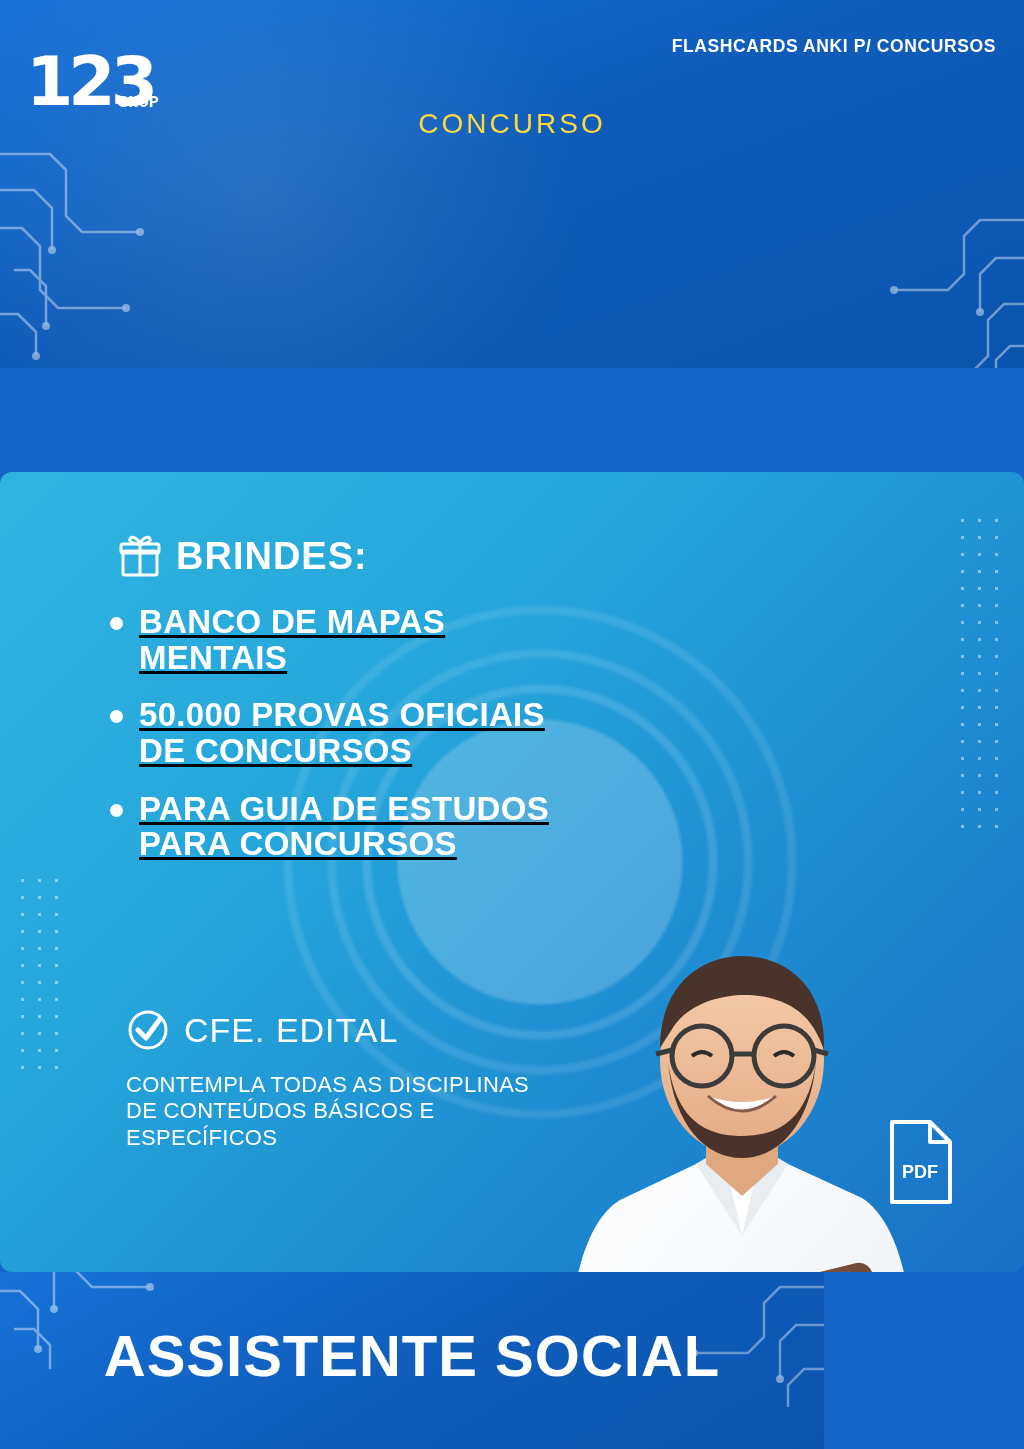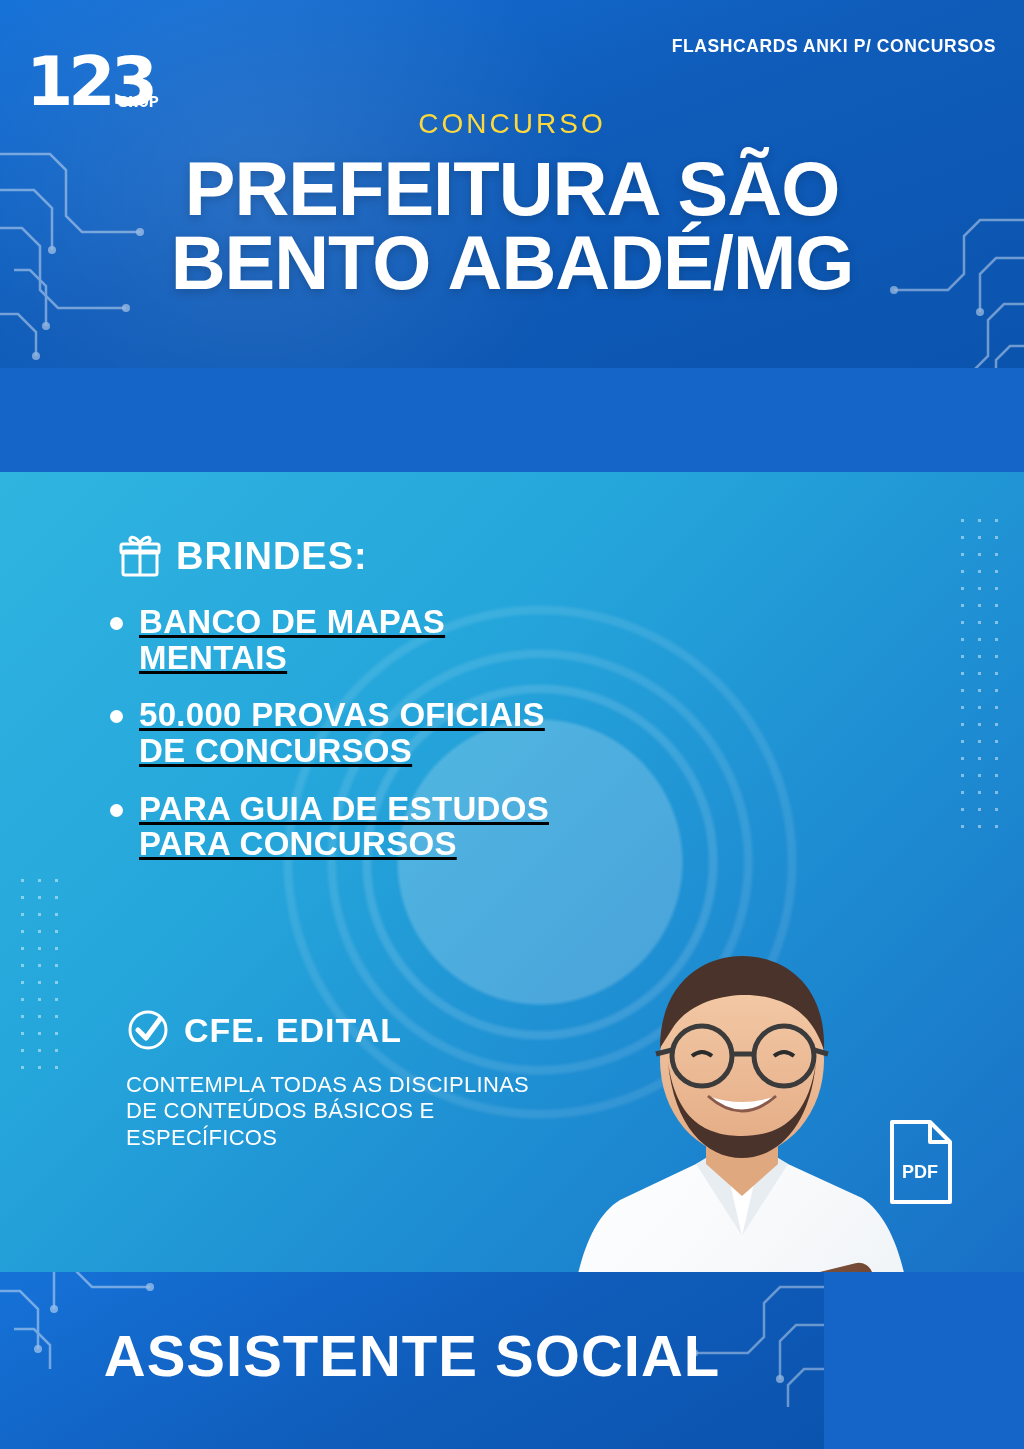--- a/index.html
+++ b/index.html
@@ -100,20 +100,21 @@
     letter-spacing:.5px;
     font-family:"Liberation Sans Narrow","Liberation Sans",sans-serif;
     white-space:nowrap;
   }
 
   
   .middle {
     position:absolute; left:0; top:472px; width:1024px; height:800px;
     background:linear-gradient(135deg,#2fb4e0 0%,#25a6db 35%,#1c85cf 75%,#1970c6 100%);
     overflow:hidden;
+    border-radius:12px;
   }
   .rings {
     position:absolute; left:230px; top:80px; width:620px; height:620px;
     border-radius:50%;
     background:
       radial-gradient(circle at 50% 50%, rgba(255,255,255,.20) 0 32%, rgba(255,255,255,0) 33%),
       radial-gradient(circle at 50% 50%, rgba(255,255,255,0) 0 38%, rgba(255,255,255,.13) 39% 40%, rgba(255,255,255,0) 41%),
       radial-gradient(circle at 50% 50%, rgba(255,255,255,0) 0 46%, rgba(255,255,255,.11) 47% 48%, rgba(255,255,255,0) 49%),
       radial-gradient(circle at 50% 50%, rgba(255,255,255,0) 0 56%, rgba(255,255,255,.10) 57% 58%, rgba(255,255,255,0) 59%);
   }
@@ -162,21 +163,21 @@
   }
 
   .edital-head {
     position:absolute; left:126px; top:536px;
     display:flex; align-items:center; gap:14px;
     z-index:6;
   }
   .edital-head .label {
     color:#ffffff;
     font-size:34px;
-    font-weight:bold;
+    font-weight:normal;
     letter-spacing:1px;
     font-family:"Liberation Sans Narrow","Liberation Sans",sans-serif;
   }
   .edital-body {
     position:absolute; left:126px; top:600px; width:420px;
     color:#ffffff;
     font-size:22px;
     line-height:1.2;
     font-weight:normal;
     letter-spacing:.3px;
@@ -251,24 +252,20 @@
 
     <div class="logo">
       <span>123</span>
       <span class="shop">SHOP</span>
     </div>
 
     <div class="top-right-label">FLASHCARDS ANKI P/ CONCURSOS</div>
 
     <div class="concurso-kicker">CONCURSO</div>
 
-    <div class="main-title">
-      <div>PREFEITURA SÃO</div>
-      <div>BENTO ABADÉ/MG</div>
-    </div>
   </div>
 
 
   <div class="middle">
     <div class="rings"></div>
     <div class="dots-grid dots-right"></div>
     <div class="dots-grid dots-left"></div>
 
     <svg class="person" viewBox="0 0 540 800">
       <defs>

